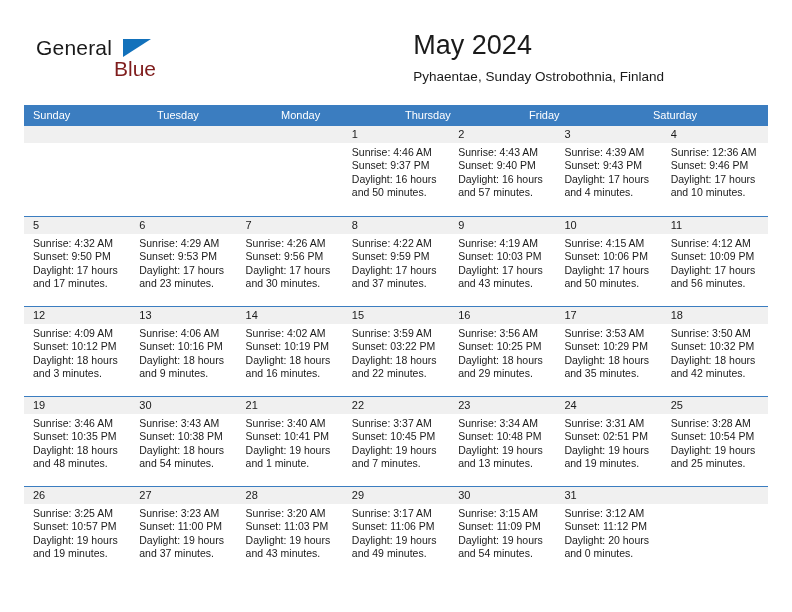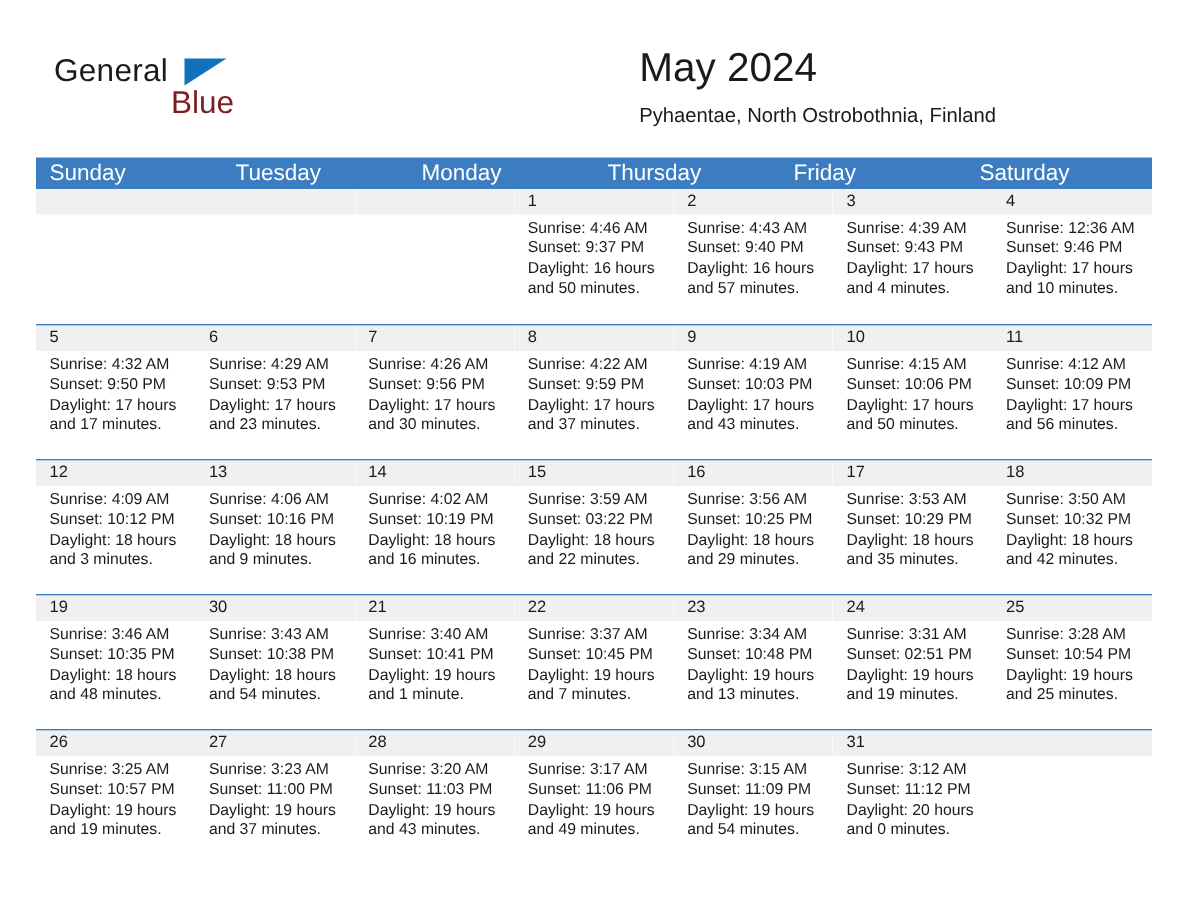--- a/index.html
+++ b/index.html
@@ -92,21 +92,21 @@
     width: 744px;
   }
   .weekdays {
     display: flex;
     background: #3b7dc0;
     height: 21px;
   }
   .weekday {
     flex: 1 1 0;
     color: #ffffff;
-    font-size: 15px;
+    font-size: 11px;
     line-height: 21px;
     padding-left: 9px;
     box-sizing: border-box;
     white-space: nowrap;
   }
   .week {
     display: flex;
     height: 90px;
     border-top: 1px solid #3b7dc0;
     box-sizing: border-box;
@@ -151,21 +151,21 @@
   <div class="header">
 
     <div class="brand">
       <span class="brand-general">General</span>
       <span class="brand-tri"></span>
       <span class="brand-blue">Blue</span>
     </div>
 
     <div class="title-wrap">
       <div class="cal-title">May 2024</div>
-      <div class="cal-sub">Pyhaentae, North Ostrobothnia, Finland</div>
+      <div class="cal-sub">Pyhaentae, Sunday Ostrobothnia, Finland</div>
     </div>
 
   </div>
 
   <div class="calendar">
     <div class="weekdays">
         <div class="weekday">Sunday</div>
         <div class="weekday">Tuesday</div>
         <div class="weekday">Monday</div>
         <div class="weekday">Thursday</div>

